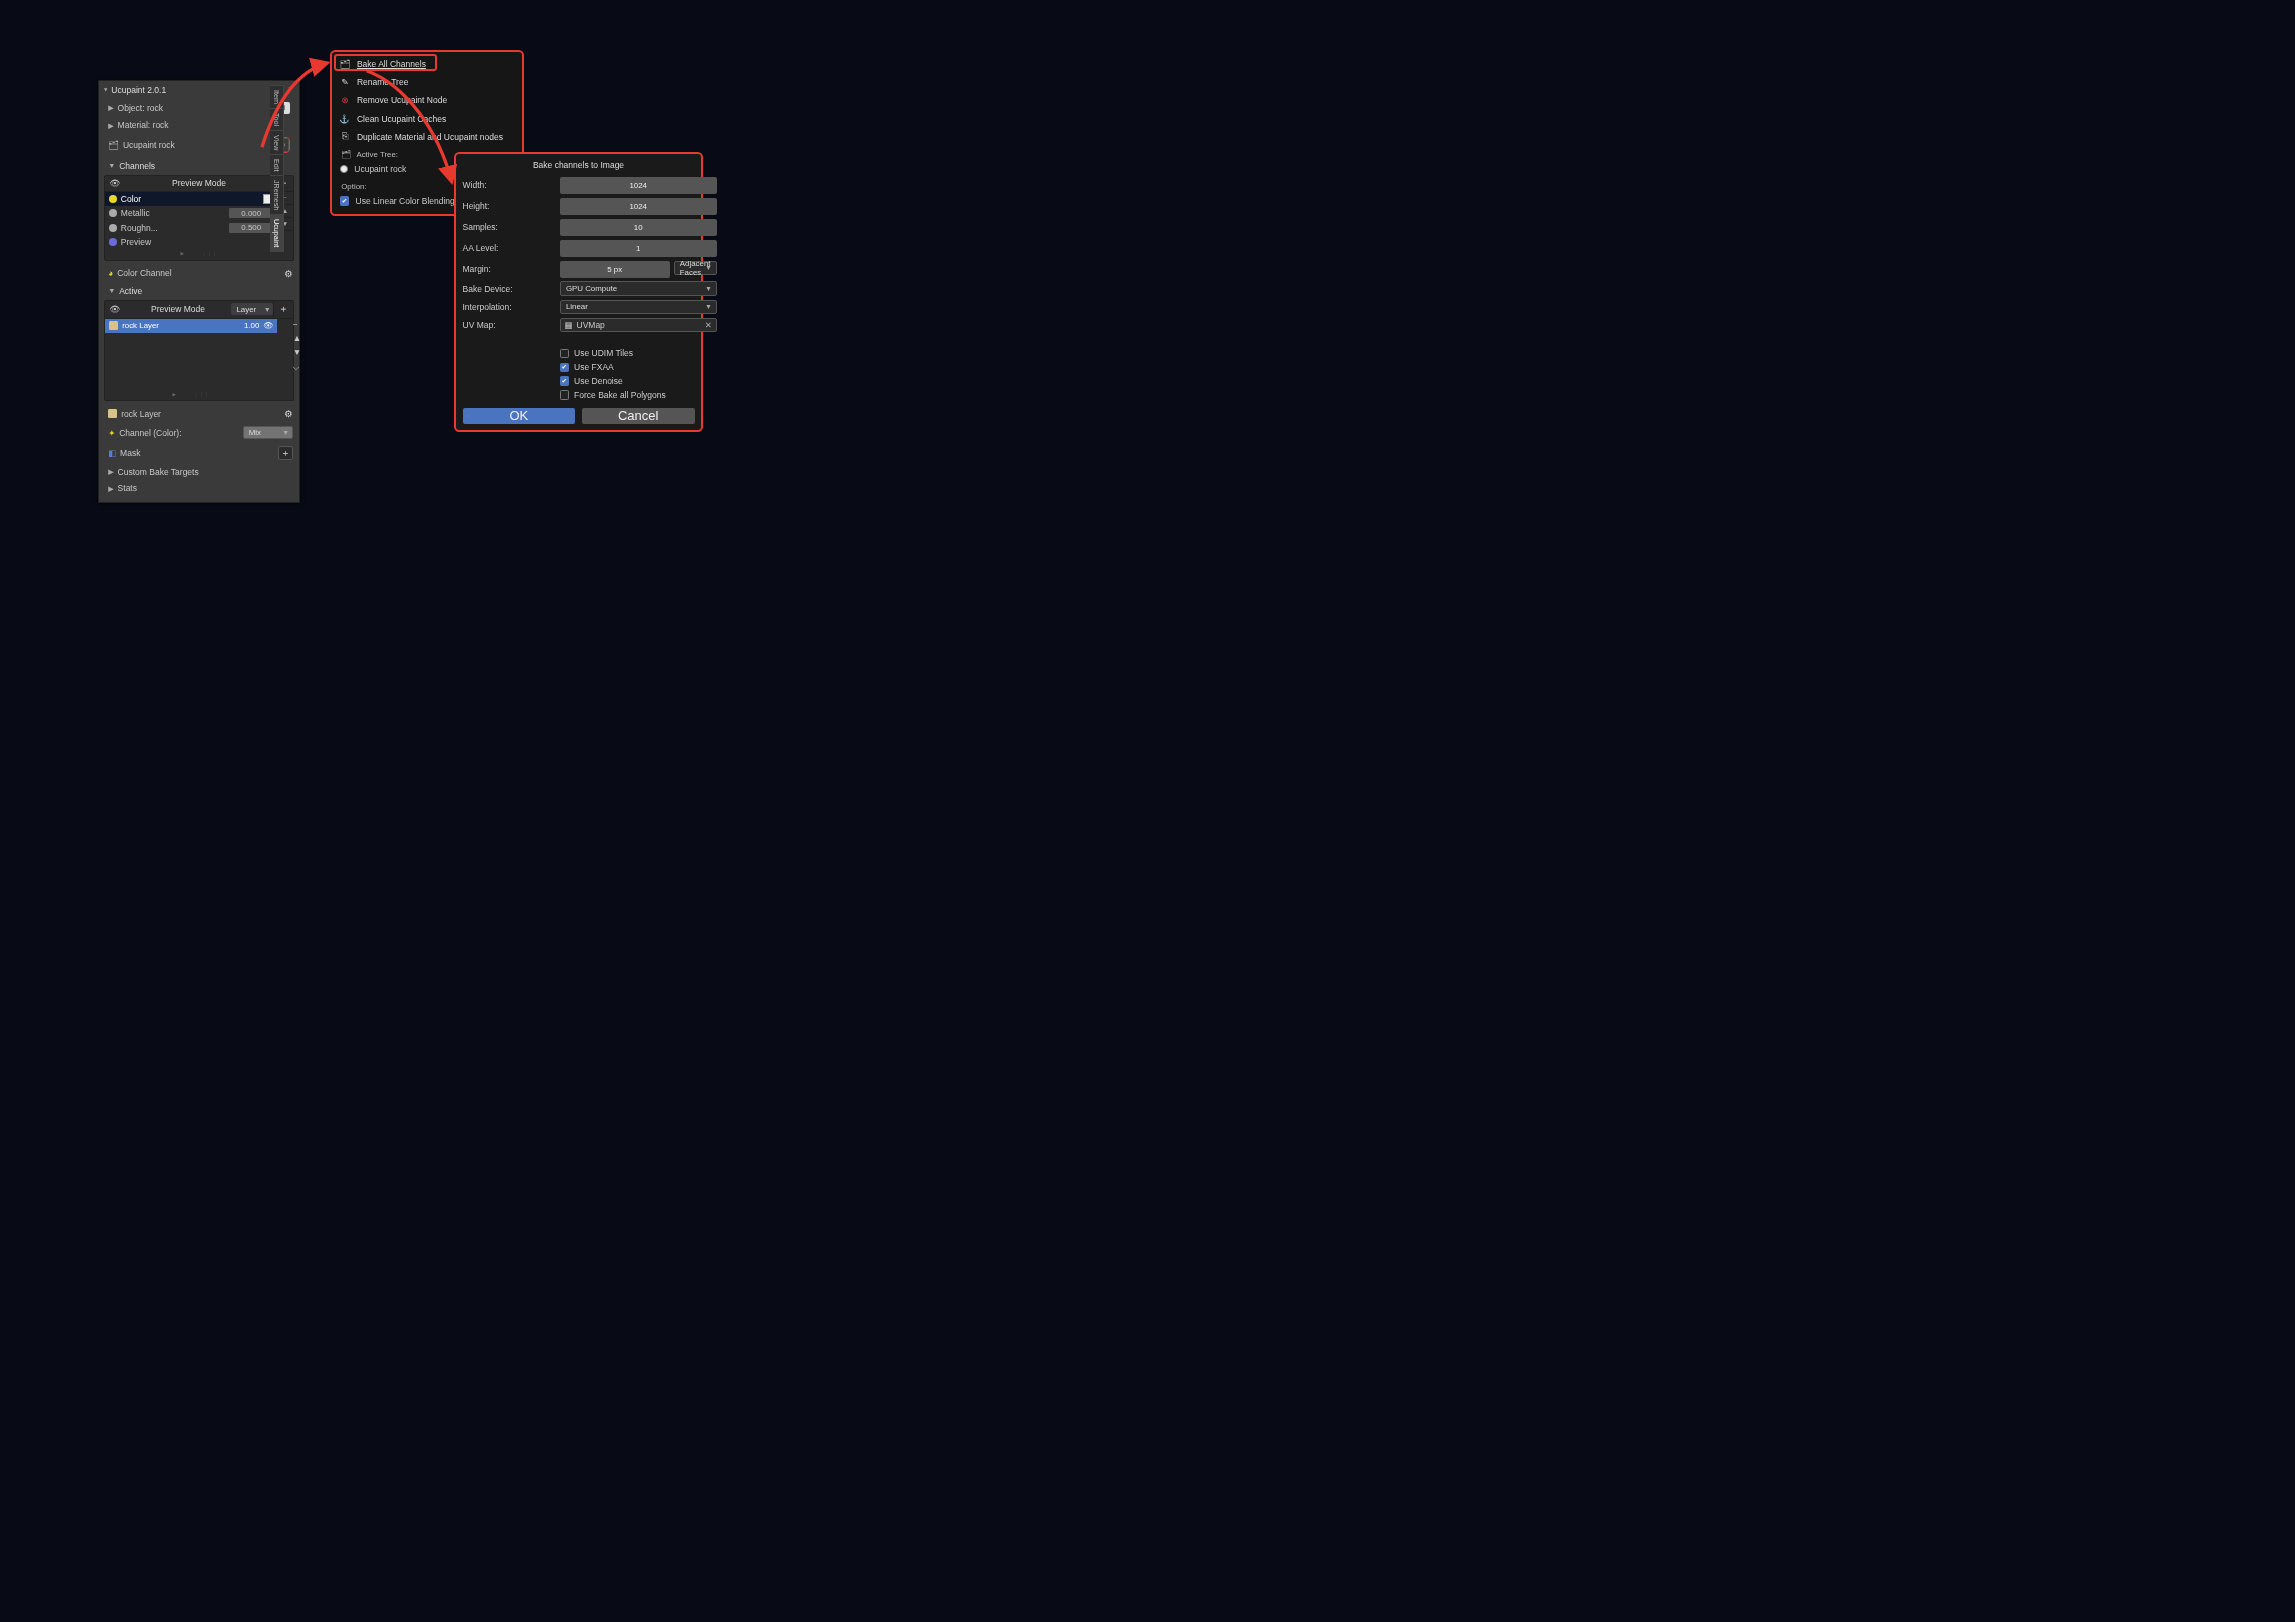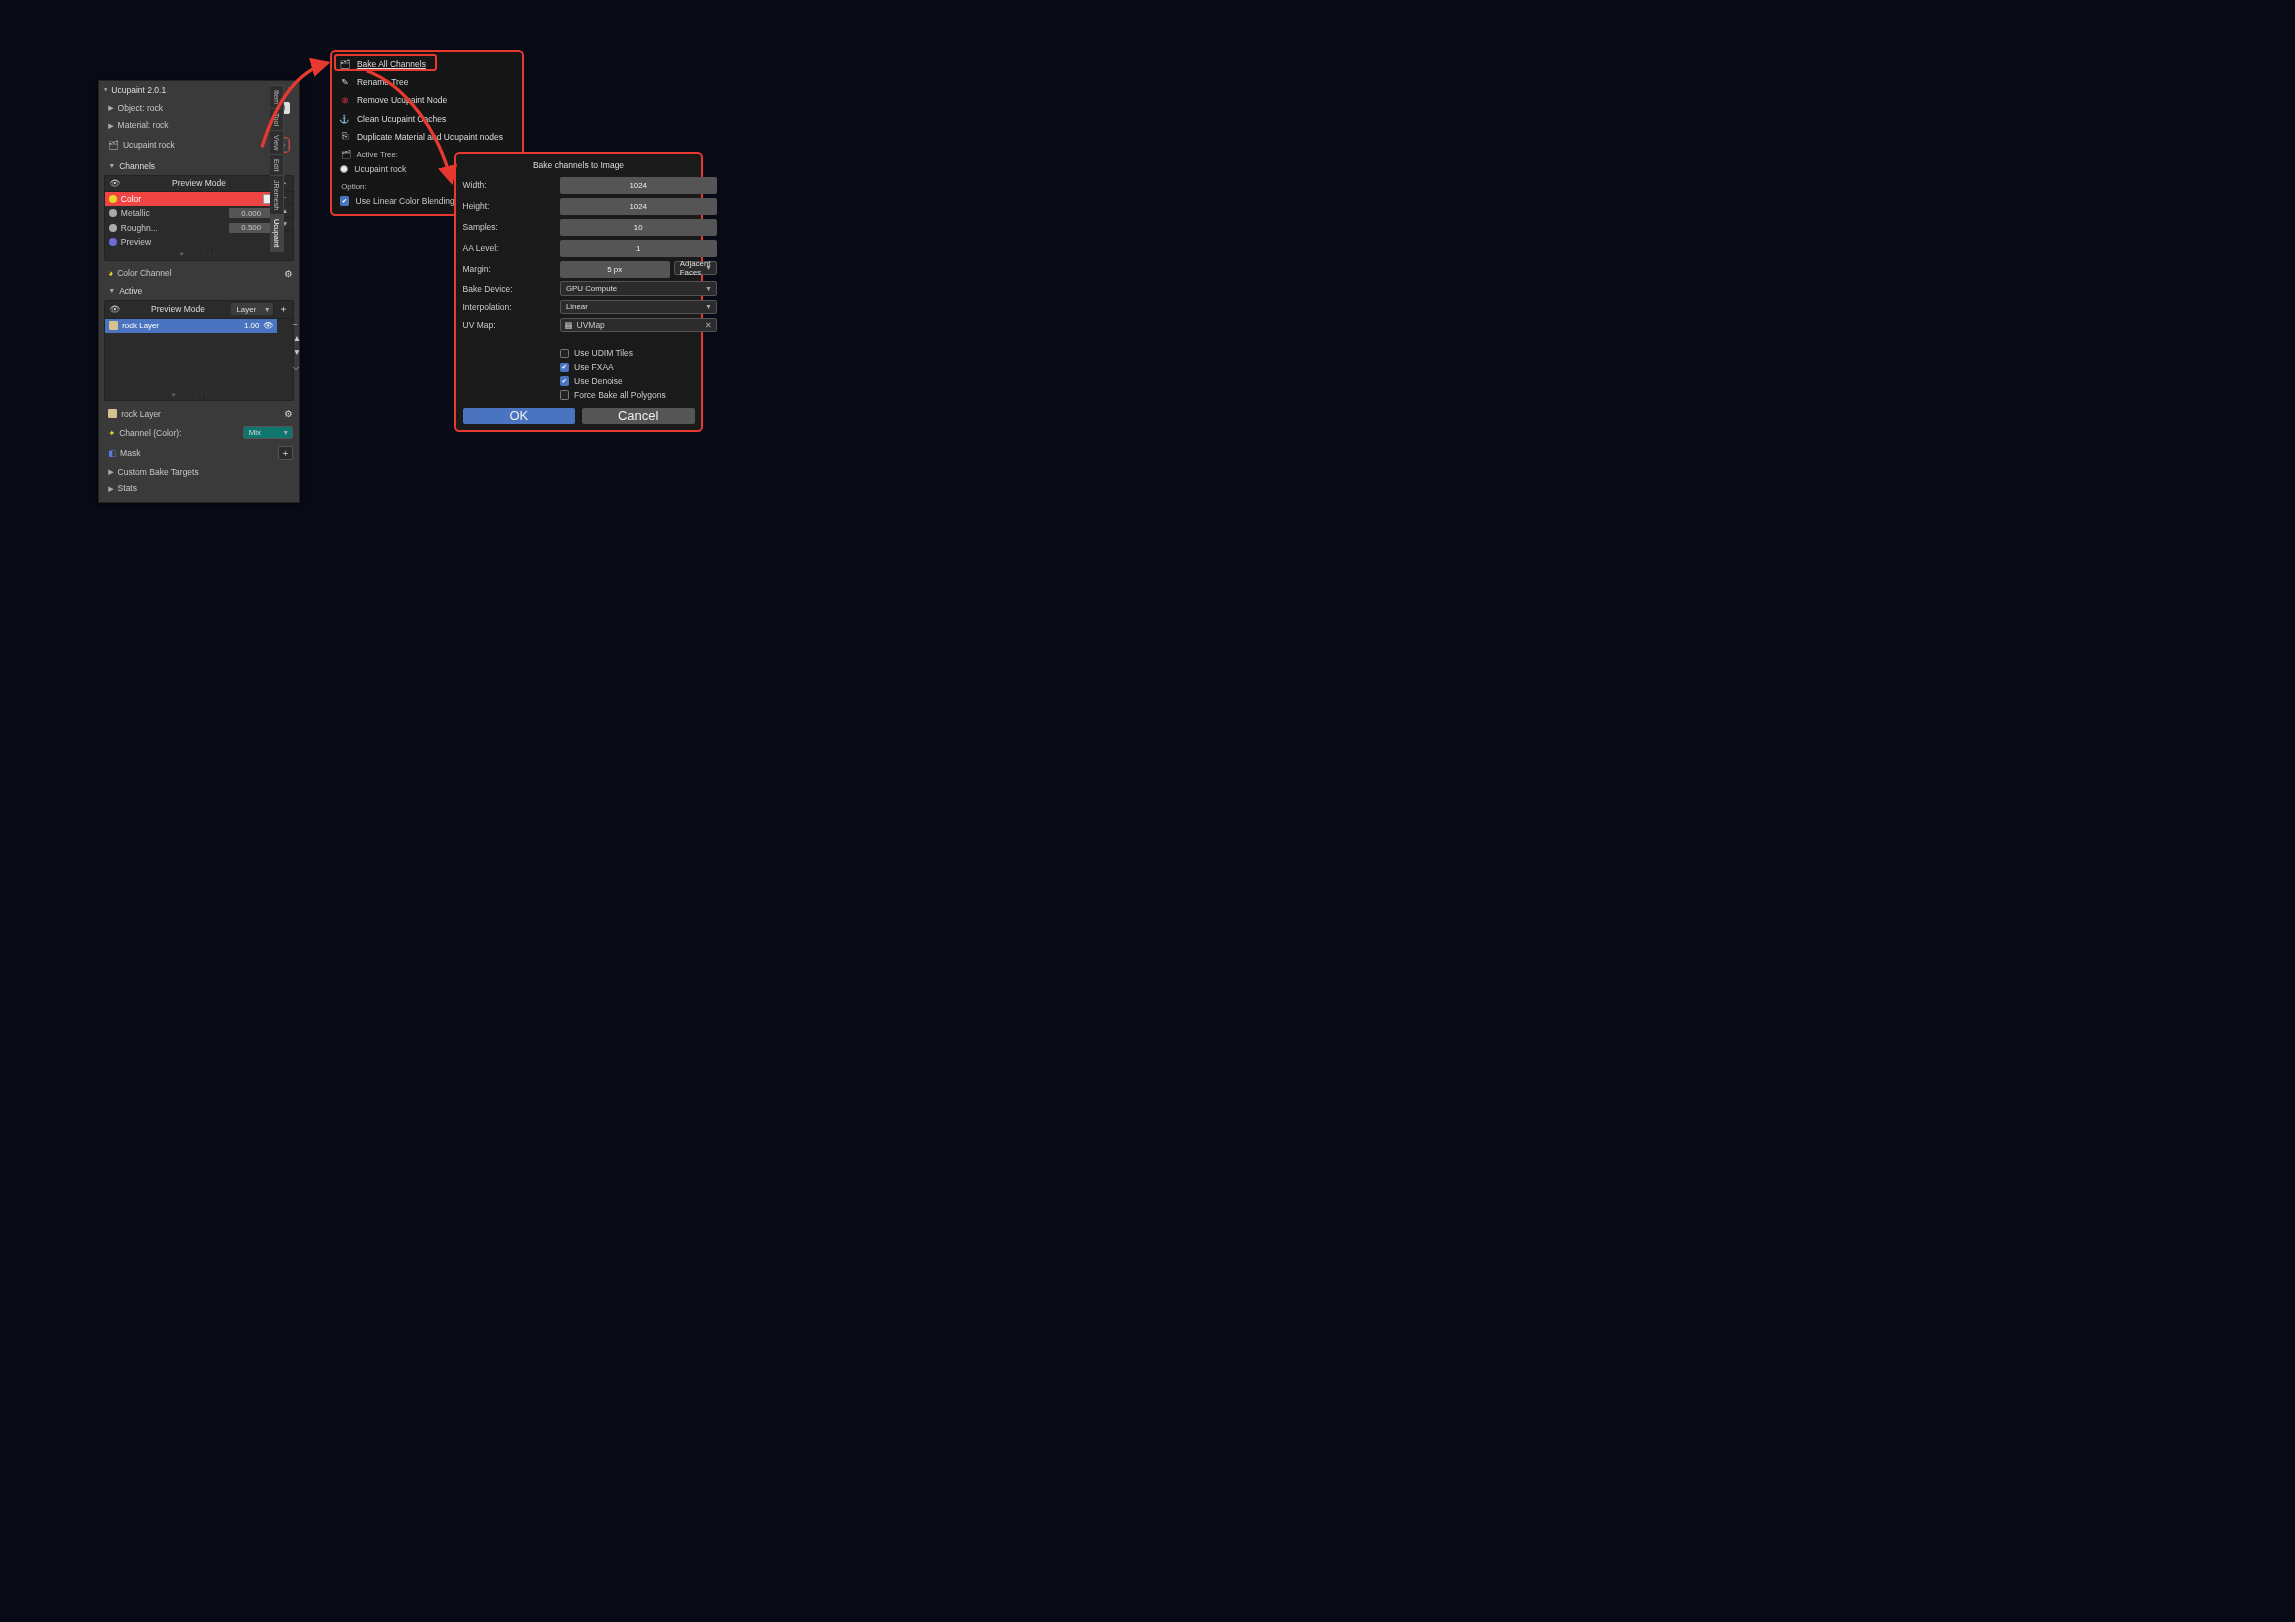--- a/index.html
+++ b/index.html
@@ -76,21 +76,21 @@
   .chan-list .side {
     position:absolute;right:0;top:0;width:15.7px;display:flex;flex-direction:column;
   }
   .side .sbtn {
     height:13px;border-bottom:0.7px solid #222;display:flex;align-items:center;justify-content:center;
     color:#aaa;font-size:6.5px;cursor:pointer;background:#2b2b2b;
   }
   .chan-row {
     display:flex;align-items:center;height:14.4px;padding-left:3.9px;margin-right:15.7px;
   }
-  .chan-row.sel { background:#ef4444;color:#fff;}
+  .chan-row.sel { background:#0f172a;color:#fff;}
   .chan-row .dot {width:7.9px;height:7.9px;border-radius:50%;margin-right:3.9px;}
   .chan-row .nm {flex:1;}
   .chan-row .val {
     width:44px;margin:0 3.9px;text-align:center;
     background:#555;border-radius:1.3px;font-size:7.9px;padding:0.7px 0;
   }
   .chan-row .swatch{width:11.8px;height:10.5px;background:#eee;border:0.7px solid #999;margin-right:2.6px;}
   .dots-row{display:flex;justify-content:center;gap:17px;padding:2px 0 3.3px 0;color:#666;font-size:4.6px;letter-spacing:0.7px;}
 
   .between {
@@ -103,21 +103,21 @@
   .layer-side{position:absolute;right:-15.7px;top:0;width:15.7px;display:flex;flex-direction:column;}
   .layer-side .sbtn{height:14.4px;}
   .layer-row {
     display:flex;align-items:center;height:14.4px;
     background:#4a74bf;padding:0 3.9px;gap:3.9px;color:#fff;font-size:7.9px;
   }
   .layer-row .icn{width:9.2px;height:9.2px;background:#d8c18e;border-radius:1.3px;display:inline-block;}
   .layer-row .lname{flex:1;}
   .lbl-row{display:flex;align-items:center;gap:3.9px;padding:3.3px 6.5px 3.3px 9.2px;}
   .sel-box{
-    background:#0f766e;border:0.7px solid #555;border-radius:2px;
+    background:#737373;border:0.7px solid #555;border-radius:2px;
     padding:1.3px 5.2px;min-width:50px;text-align:left;color:#ddd;position:relative;font-size:7.9px;
   }
   .sel-box::after{content:"▾";position:absolute;right:3.9px;color:#aaa;}
   .panel .plusbtn{
     width:14.4px;height:14.4px;border:0.7px solid #555;background:#2b2b2b;border-radius:2px;
     color:#ddd;display:inline-flex;align-items:center;justify-content:center;cursor:pointer;
     margin-left:auto;font-size:9.2px;
   }
 
   

